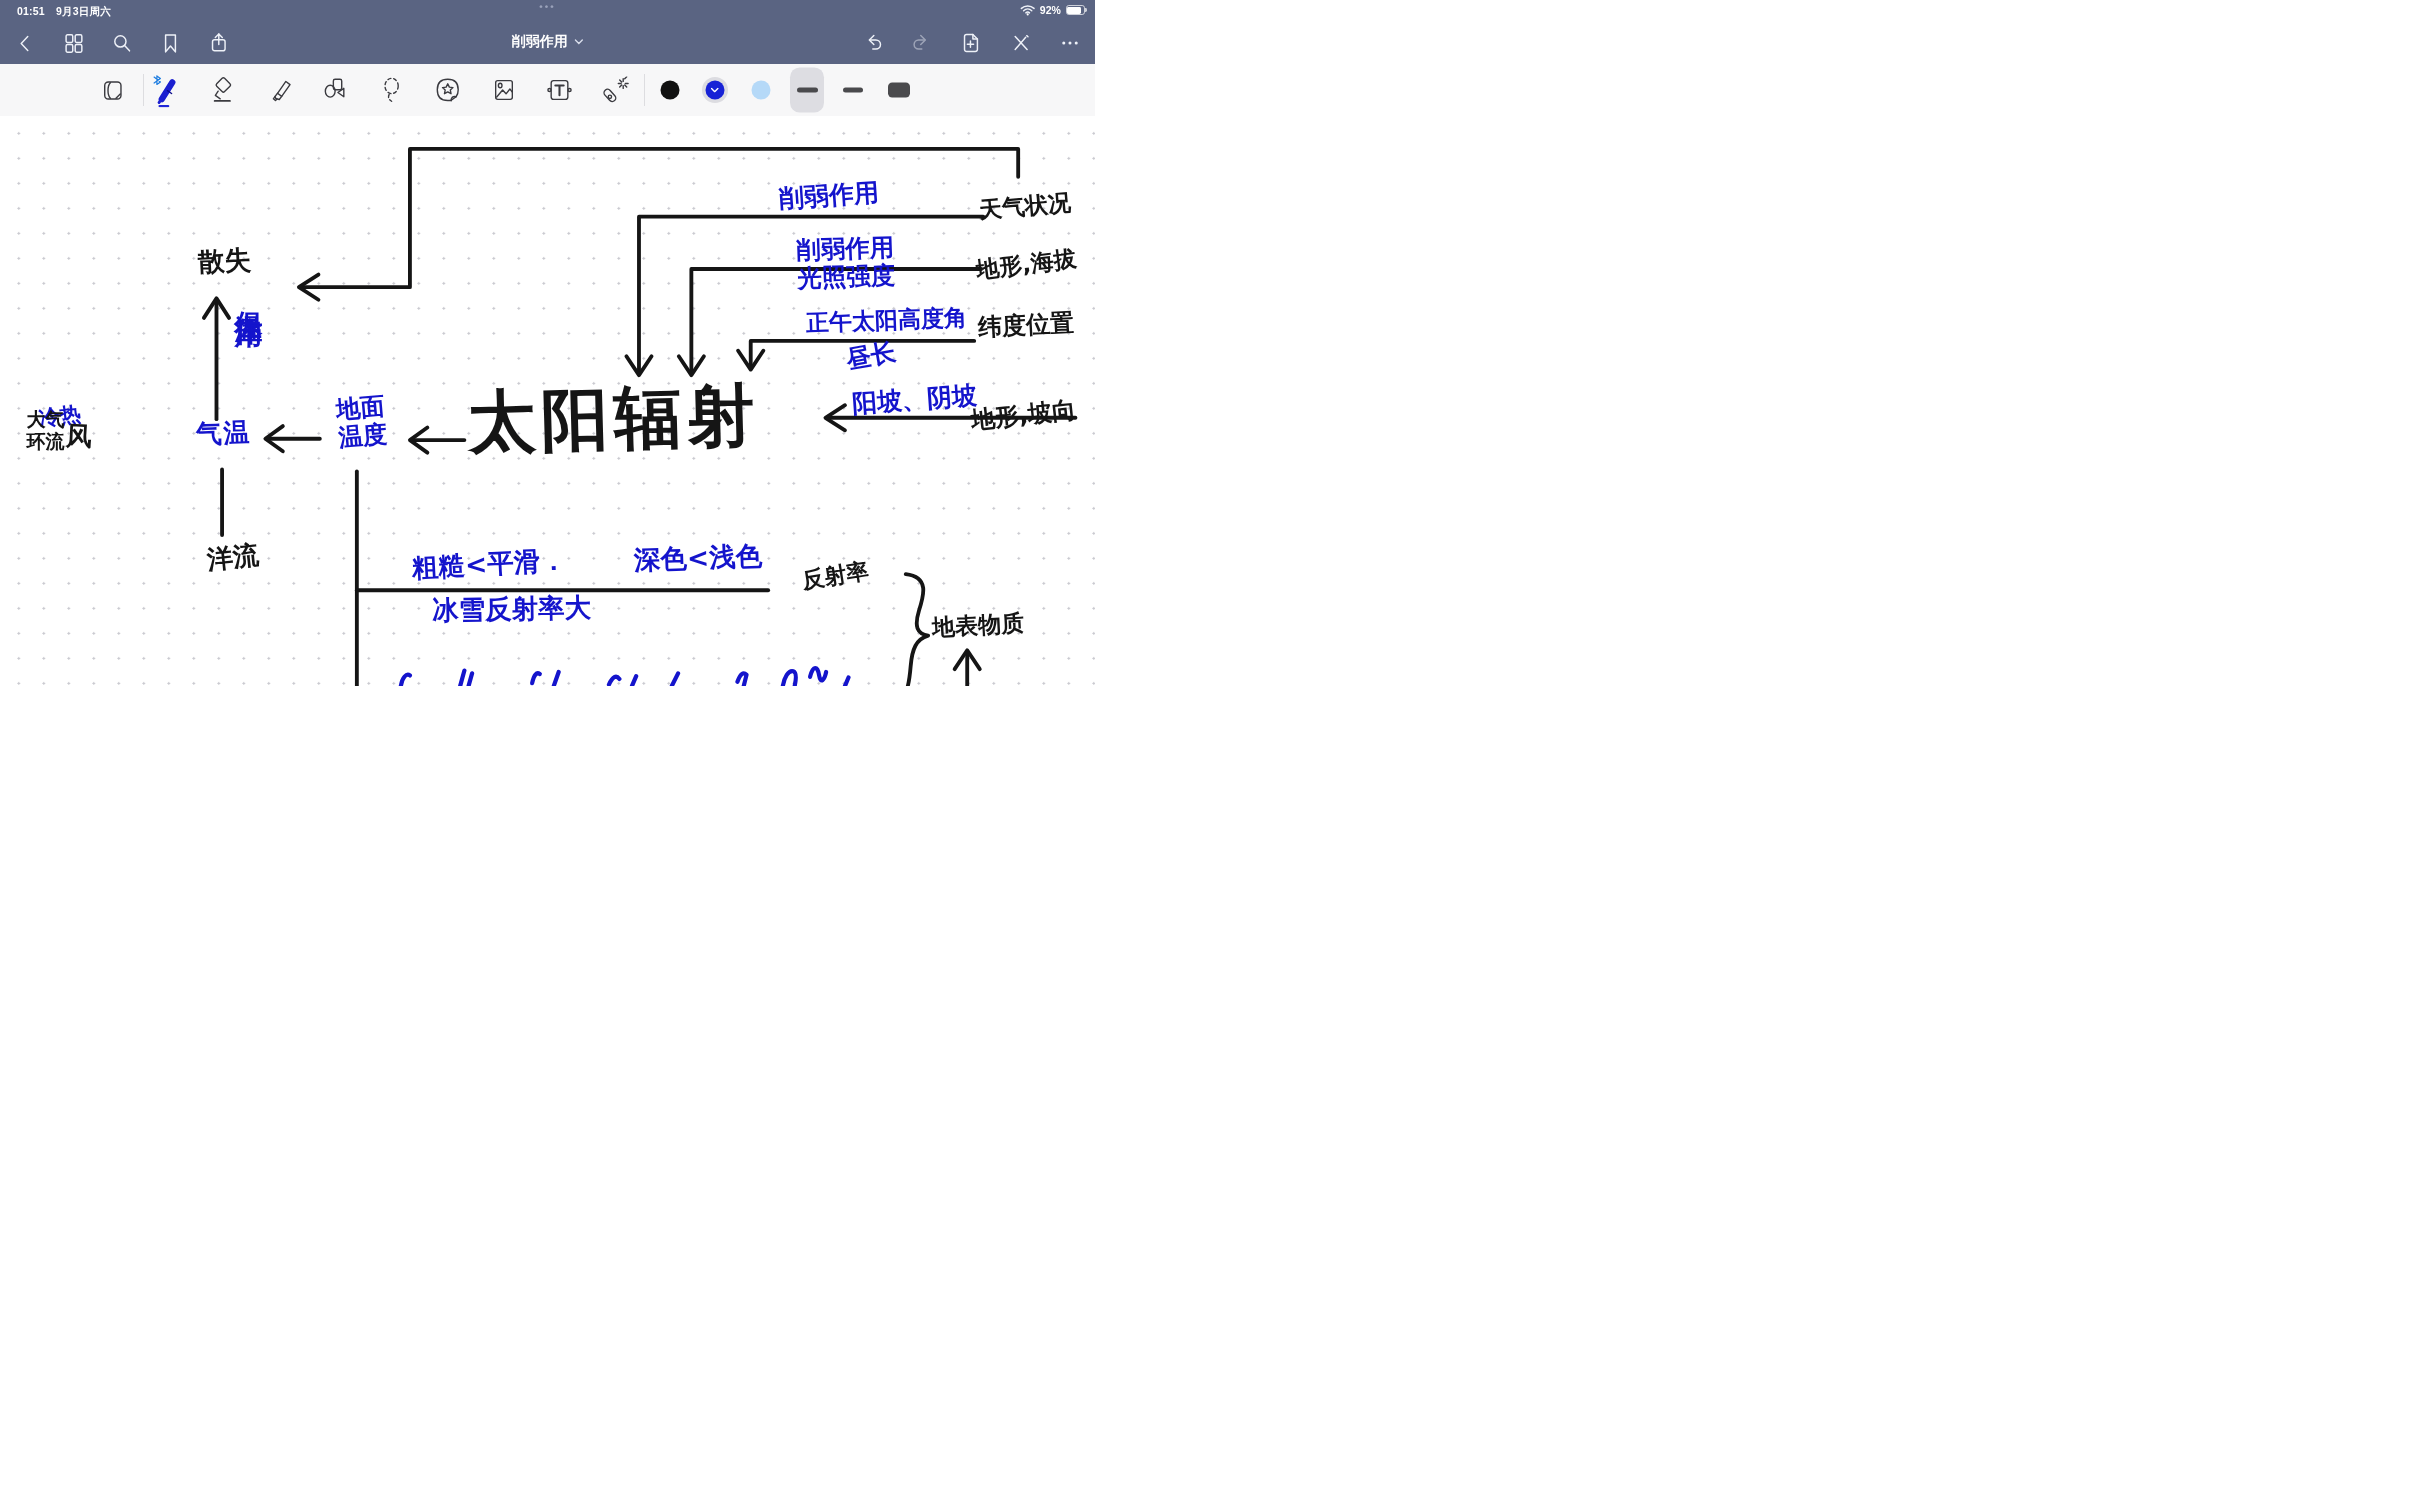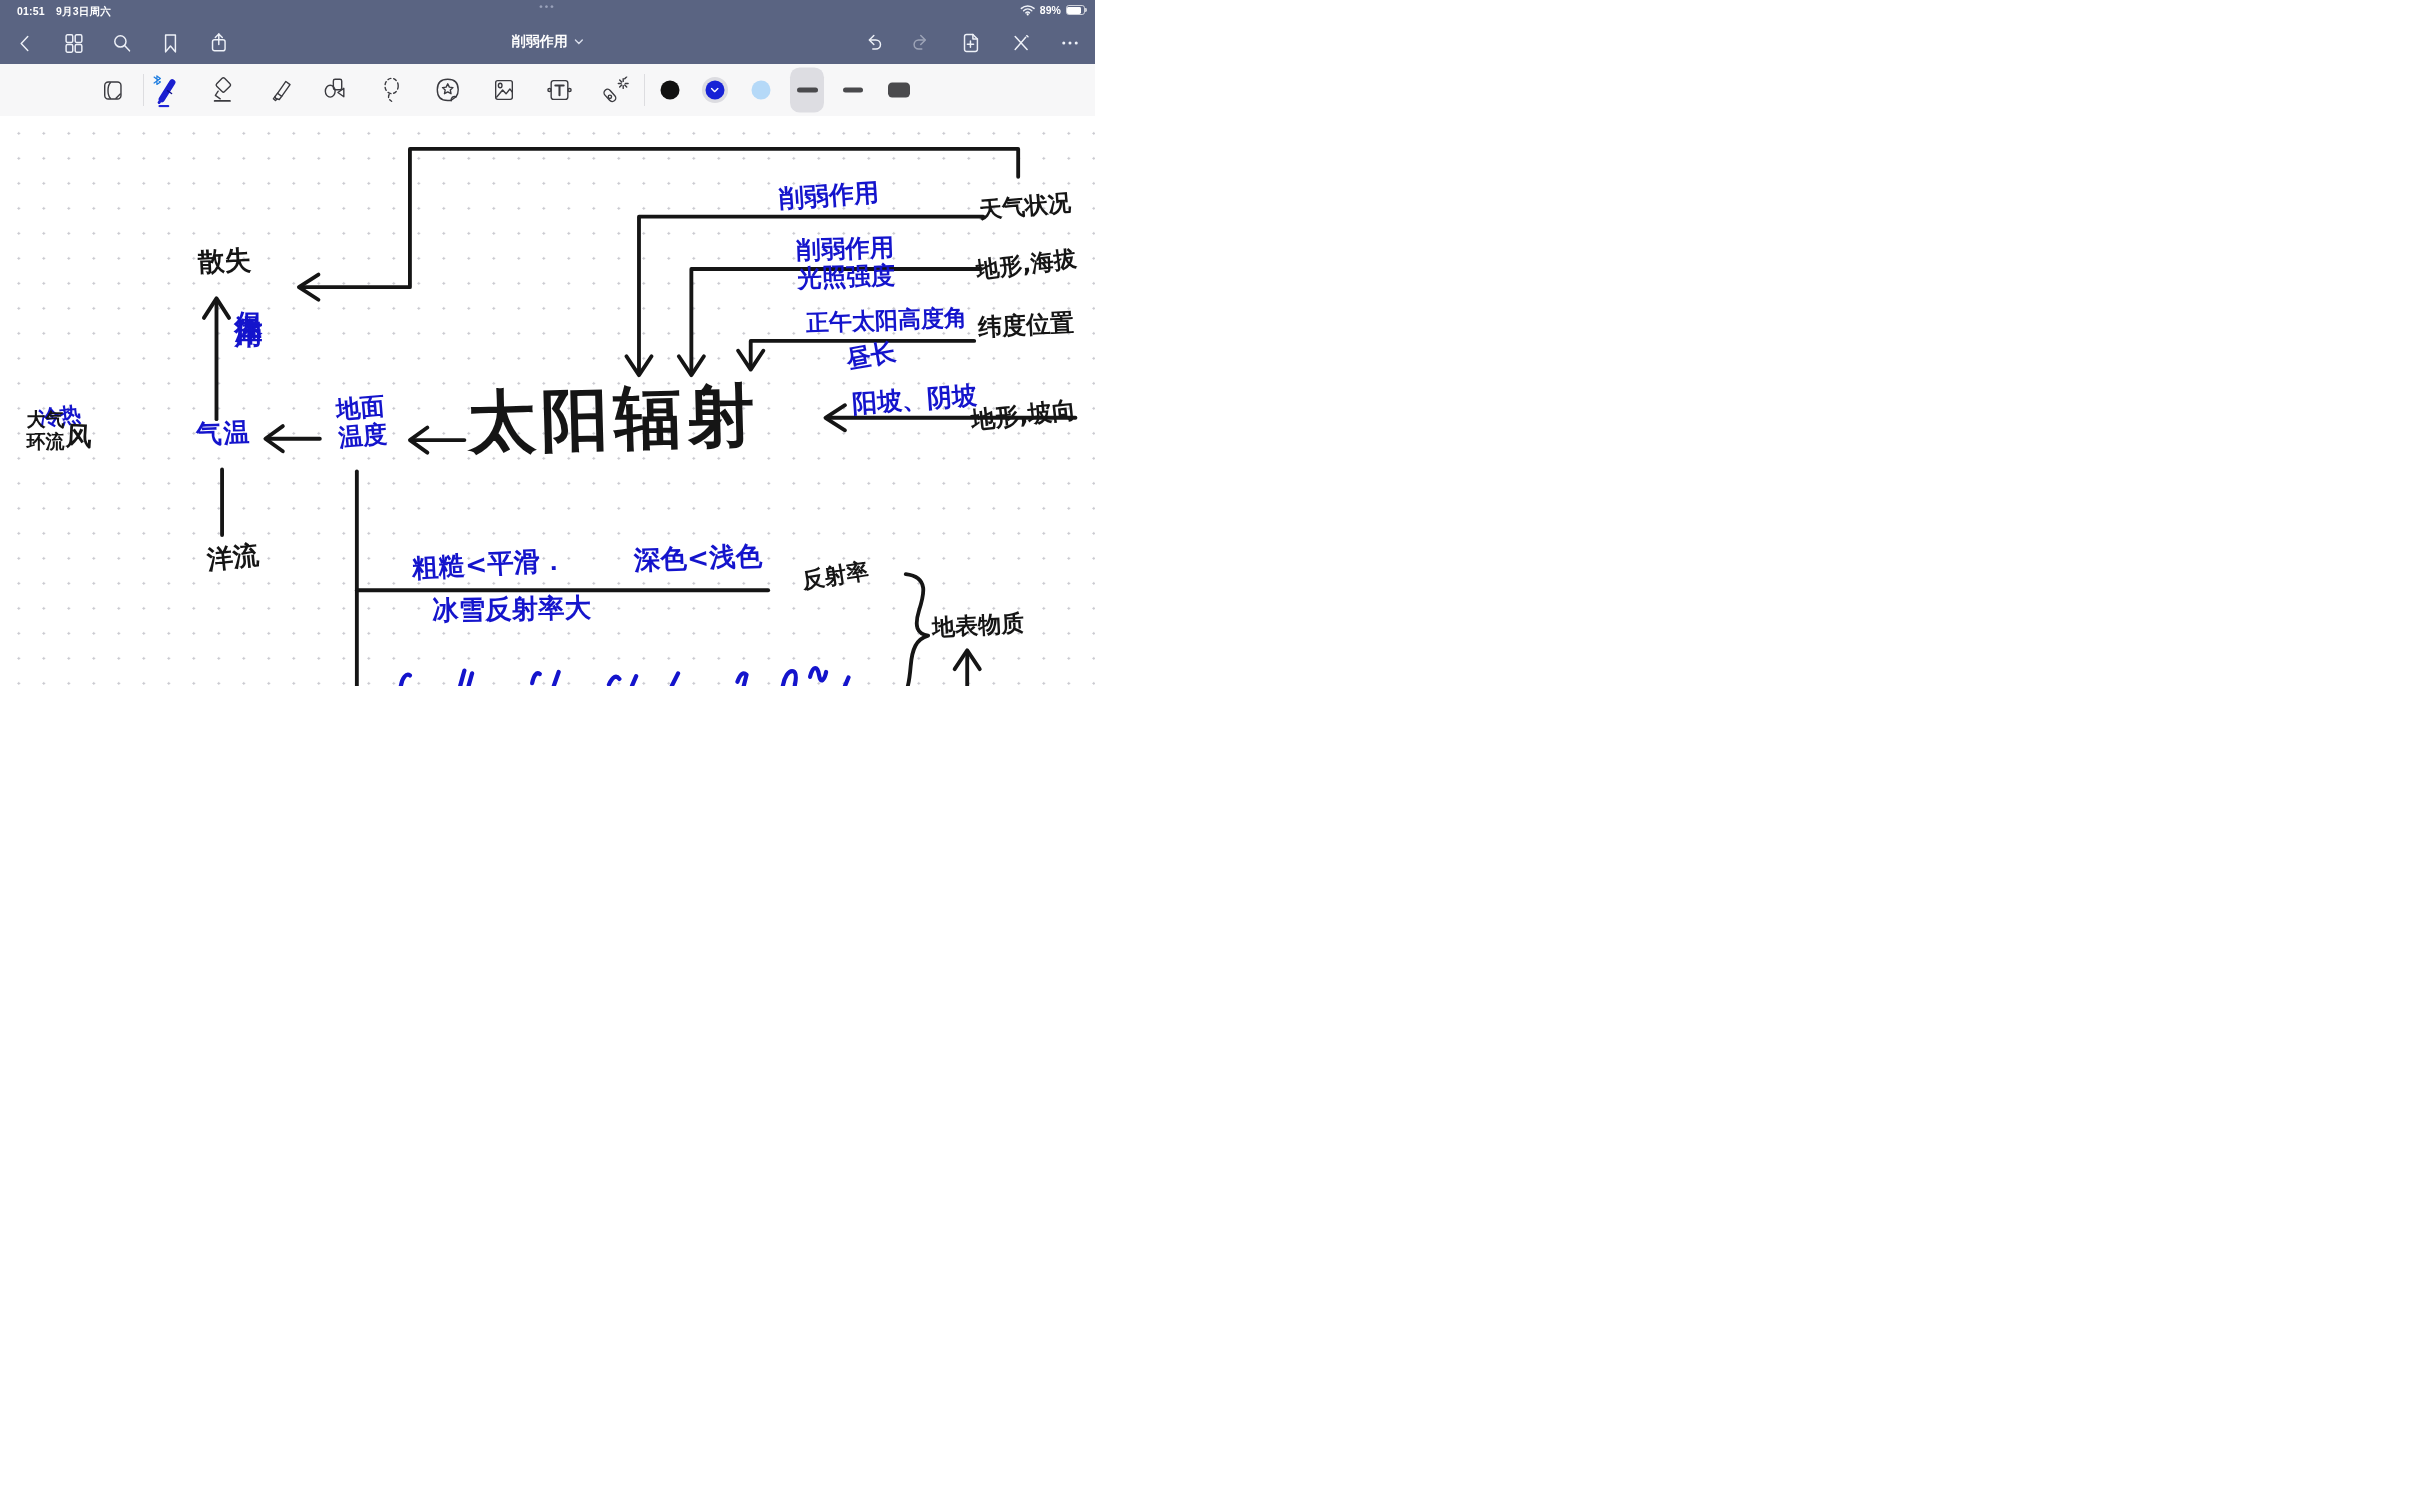--- a/index.html
+++ b/index.html
@@ -52,21 +52,21 @@
     <div class="s-dots">•••</div>
     <div class="s-right">
       <span class="nico" style="width:15.4px;height:11.2px;">
         <svg width="15.4" height="12" viewBox="0 0 22 17">
           <path d="M2 6.2 C7 1.6 15 1.6 20 6.2"></path>
           <path d="M5.2 9.5 C8.6 6.4 13.4 6.4 16.8 9.5"></path>
           <path d="M8.4 12.6 C9.9 11.3 12.1 11.3 13.6 12.6"></path>
           <circle cx="11" cy="14.8" r="1.5" fill="#fff" stroke="none"></circle>
         </svg>
       </span>
-      <span>89%</span>
+      <span>92%</span>
       <span class="battery">
           <span class="fill"></span>
           <span class="nub"></span>
         </span>
     </div>
   </div>
 
   <div class="navbar">
     <div class="nav-left">
       <span class="nico">

